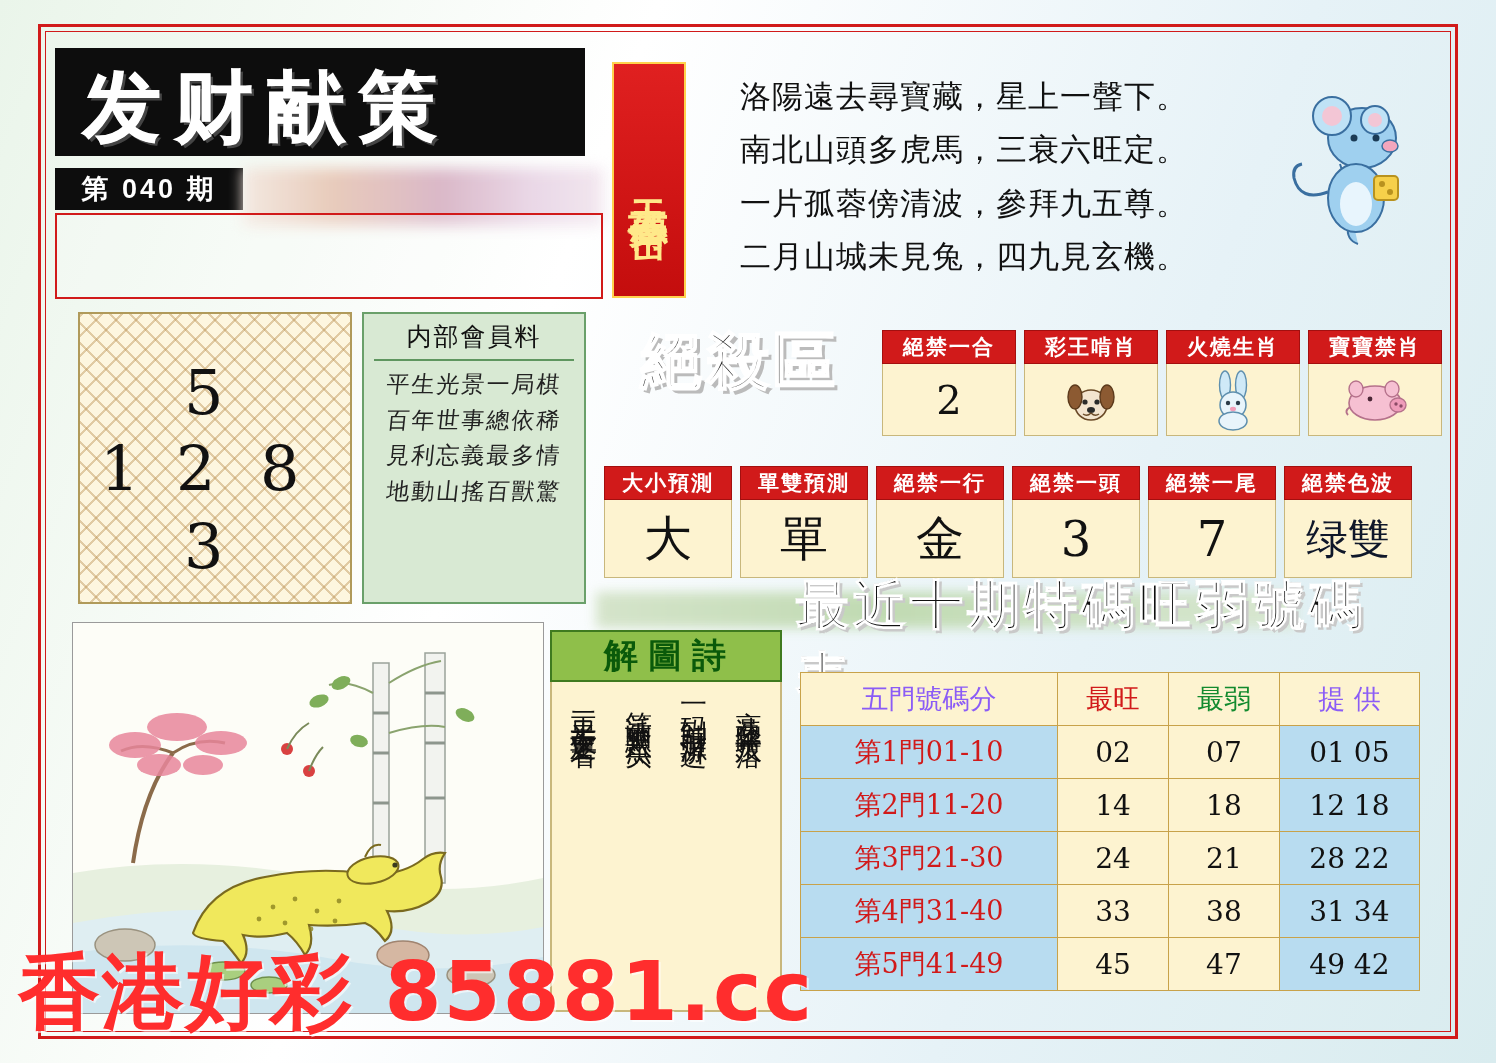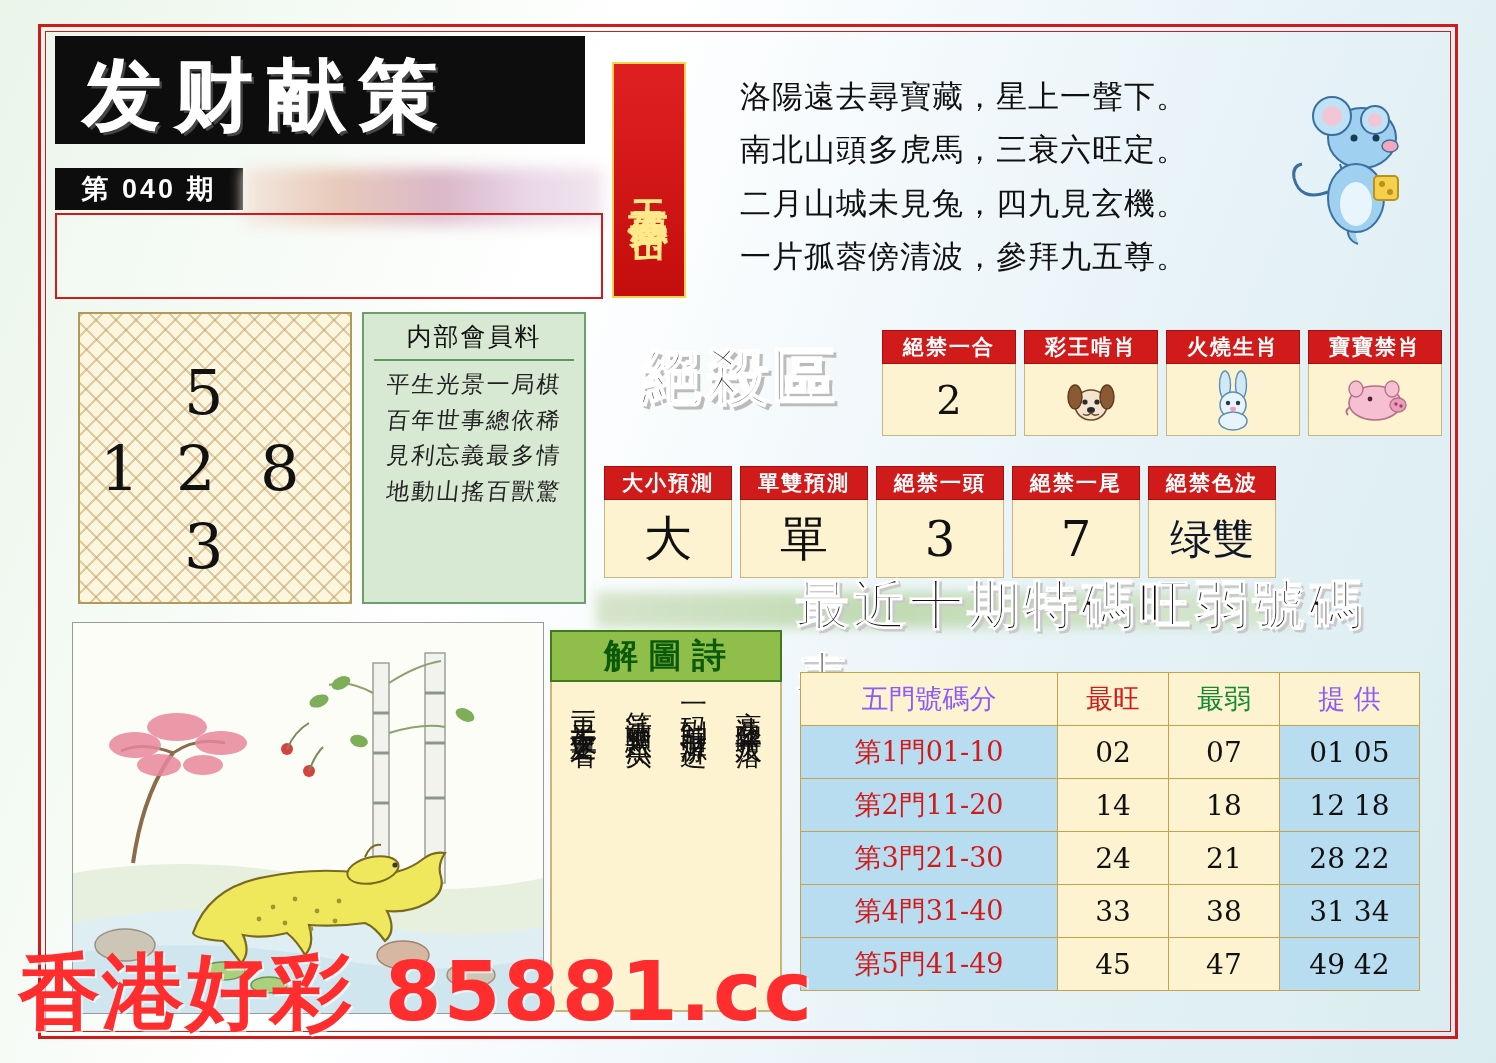--- a/index.html
+++ b/index.html
@@ -12,21 +12,21 @@
   .poster{
     position:absolute;left:38px;top:24px;width:1420px;height:1015px;
     border:3px solid #d11a1a;background:transparent;box-sizing:border-box;
   }
   .inner-line{
     position:absolute;left:45px;top:31px;width:1406px;height:1001px;
     border:1px solid #d11a1a;box-sizing:border-box;
   }
 
   
-  .title-wrap{position:absolute;left:55px;top:36px;width:636px;height:125px;}
+  .title-wrap{position:absolute;left:55px;top:48px;width:636px;height:125px;}
   .title-bg{position:absolute;left:0;top:0;width:530px;height:108px;background:#0d0d0d;}
   .title-text{
     position:absolute;left:28px;top:8px;
     font-family:"DejaVu Sans","Liberation Sans",sans-serif;
     font-size:78px;font-weight:bold;color:#ffffff;letter-spacing:14px;
     text-shadow:3px 3px 0 #444;
     -webkit-text-stroke:1px #fff;
   }
   .issue-bar{
     position:absolute;left:55px;top:168px;width:188px;height:42px;background:#0d0d0d;
@@ -99,21 +99,21 @@
     font-size:23px;color:#222;text-align:center;line-height:1.55;letter-spacing:2px;
     font-family:"DejaVu Serif","Liberation Serif",serif;transform:skewX(-6deg);
   }
 
   
   .jsq{
     position:absolute;left:600px;top:326px;width:280px;height:70px;
     font-size:62px;font-weight:bold;color:#111;letter-spacing:4px;
     font-family:"DejaVu Sans","Liberation Sans",sans-serif;
     -webkit-text-stroke:2px #fff;text-shadow:4px 4px 0 #bbb;
-    display:flex;align-items:center;justify-content:center;margin-top:16px;
+    display:flex;align-items:center;justify-content:center;
   }
 
   
   .zrow{position:absolute;left:882px;top:330px;display:flex;gap:8px;}
   .zcell{width:134px;}
   .zhead{
     height:34px;background:#d11a1a;color:#fff;font-size:21px;font-weight:bold;
     display:flex;align-items:center;justify-content:center;letter-spacing:2px;
     border:1px solid #a30f0f;box-sizing:border-box;
   }
@@ -217,22 +217,22 @@
 <div class="issue-blur"></div>
 <div class="issue-under"></div>
 
 <div class="vbanner">
   <span>天書傳密</span>
 </div>
 
 <div class="poem">
   <div>洛陽遠去尋寶藏，星上一聲下。</div>
   <div>南北山頭多虎馬，三衰六旺定。</div>
+  <div>一片孤蓉傍清波，參拜九五尊。</div>
   <div>二月山城未見兔，四九見玄機。</div>
-  <div>一片孤蓉傍清波，參拜九五尊。</div>
 </div>
 
 <div class="mouse">
   <svg width="150" height="180" viewBox="0 0 150 180">
     <ellipse cx="92" cy="66" rx="34" ry="30" fill="#9fd0ef" stroke="#3a6fa0" stroke-width="2"></ellipse>
     <circle cx="62" cy="44" r="19" fill="#bfe2f6" stroke="#3a6fa0" stroke-width="2"></circle>
     <circle cx="62" cy="44" r="10" fill="#f3c6d5"></circle>
     <circle cx="105" cy="48" r="14" fill="#bfe2f6" stroke="#3a6fa0" stroke-width="2"></circle>
     <circle cx="105" cy="48" r="7" fill="#f3c6d5"></circle>
     <circle cx="106" cy="66" r="3.5" fill="#1b3b55"></circle>
@@ -320,20 +320,24 @@
 <div class="prow">
   <div class="pcell">
     <div class="phead">大小預測</div>
     <div class="pbody">大</div>
   </div>
   <div class="pcell">
     <div class="phead">單雙預測</div>
     <div class="pbody">單</div>
   </div>
   <div class="pcell">
+    <div class="phead">絕禁一行</div>
+    <div class="pbody">金</div>
+  </div>
+  <div class="pcell">
     <div class="phead">絕禁一頭</div>
     <div class="pbody">3</div>
   </div>
   <div class="pcell">
     <div class="phead">絕禁一尾</div>
     <div class="pbody">7</div>
   </div>
   <div class="pcell">
     <div class="phead">絕禁色波</div>
     <div class="pbody green">绿雙</div>

